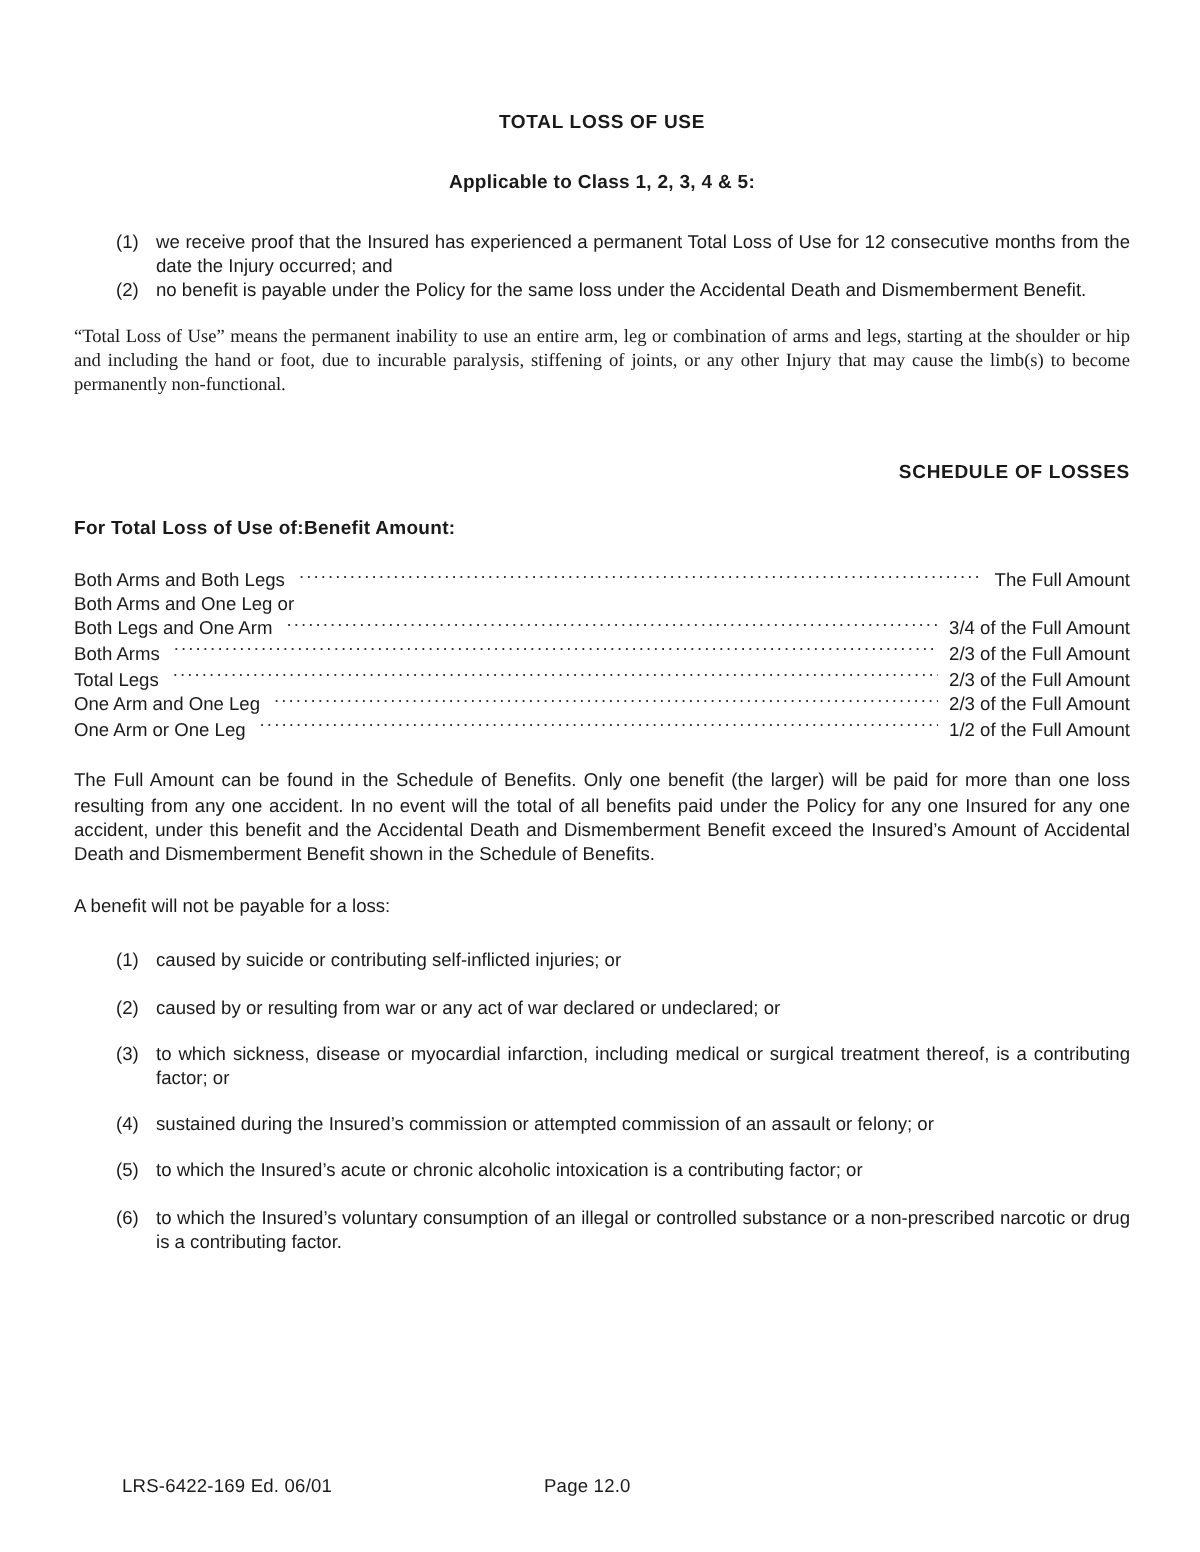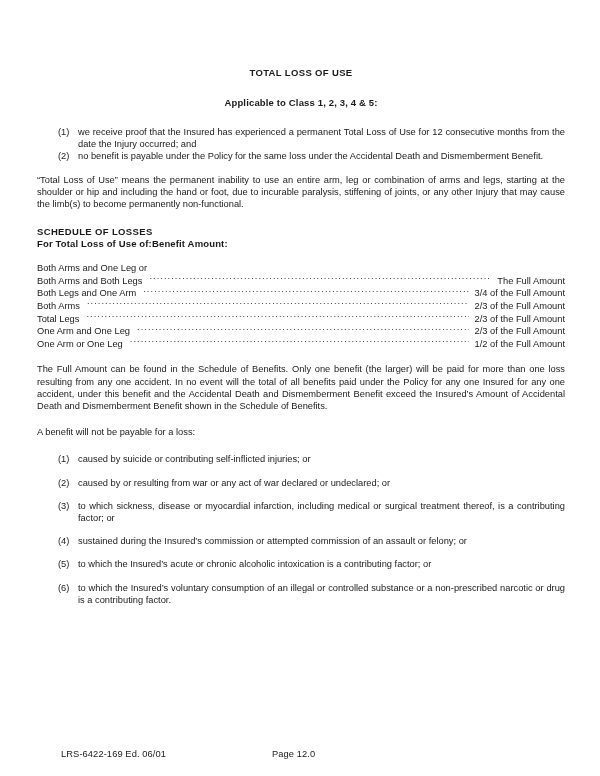--- a/index.html
+++ b/index.html
@@ -11,21 +11,21 @@
     width: 600px;
     height: 776px;
     position: relative;
     font-family: "Liberation Sans", sans-serif;
     color: #1a1a1a;
     -webkit-font-smoothing: antialiased;
   }
 
   .page {
     position: absolute;
-    left: 0; top: 11px;
+    left: 0; top: 0;
     width: 600px;
     height: 573px;
     box-sizing: border-box;
     padding: 0;
   }
 
   .content {
     position: absolute;
     left: 37px;
     top: 56px;
@@ -45,23 +45,23 @@
     font-size: 9.5px;
     font-weight: bold;
     text-align: center;
     letter-spacing: 0.15px;
     margin: 0 0 17px 0;
     line-height: 12px;
   }
   .section-title {
     font-size: 9.5px;
     font-weight: bold;
-    text-align: left;
+    text-align: right;
     letter-spacing: 0.35px;
-    margin: 0 0 0 0;
+    margin: 0 0 16px 0;
     line-height: 12px;
   }
   .block-title {
     font-size: 9.5px;
     font-weight: bold;
     letter-spacing: 0.2px;
     margin: 0 0 8px 0;
     line-height: 12px;
   }
 
@@ -188,40 +188,40 @@
       <div class="item">
         <span class="marker">(1)</span>
         <span>we receive proof that the Insured has experienced a permanent Total Loss of Use for 12 consecutive months from the date the Injury occurred; and</span>
       </div>
       <div class="item">
         <span class="marker">(2)</span>
         <span>no benefit is payable under the Policy for the same loss under the Accidental Death and Dismemberment Benefit.</span>
       </div>
     </div>
 
-    <p class="body" style="margin-top:11px;margin-bottom:16px;">“Total Loss of Use” means the permanent inability to use an entire arm, leg or combination of arms and legs, starting at the shoulder or hip and including the hand or foot, due to incurable paralysis, stiffening of joints, or any other Injury that may cause the limb(s) to become permanently non-functional.</p>
+    <p class="body" style="margin-top:11px;margin-bottom:32px;font-family:Liberation Serif, serif;">“Total Loss of Use” means the permanent inability to use an entire arm, leg or combination of arms and legs, starting at the shoulder or hip and including the hand or foot, due to incurable paralysis, stiffening of joints, or any other Injury that may cause the limb(s) to become permanently non-functional.</p>
 
     <h2 class="section-title">SCHEDULE OF LOSSES</h2>
 
     <div class="schedule-head">
       <div class="col-label">For Total Loss of Use of:</div>
       <div class="col-label">Benefit Amount:</div>
     </div>
 
     <div class="schedule">
 
+      <div class="sched-row">
+        <span class="loss">Both Arms and Both Legs</span>
+        <span class="leader"></span>
+        <span class="amount">The Full Amount</span>
+      </div>
+
       <div class="sched-row no-leader">
         <span class="loss">Both Arms and One Leg or</span>
 
-      </div>
-
-      <div class="sched-row">
-        <span class="loss">Both Arms and Both Legs</span>
-        <span class="leader"></span>
-        <span class="amount">The Full Amount</span>
       </div>
 
       <div class="sched-row">
         <span class="loss">Both Legs and One Arm</span>
         <span class="leader"></span>
         <span class="amount">3/4 of the Full Amount</span>
       </div>
 
       <div class="sched-row">
         <span class="loss">Both Arms</span>

